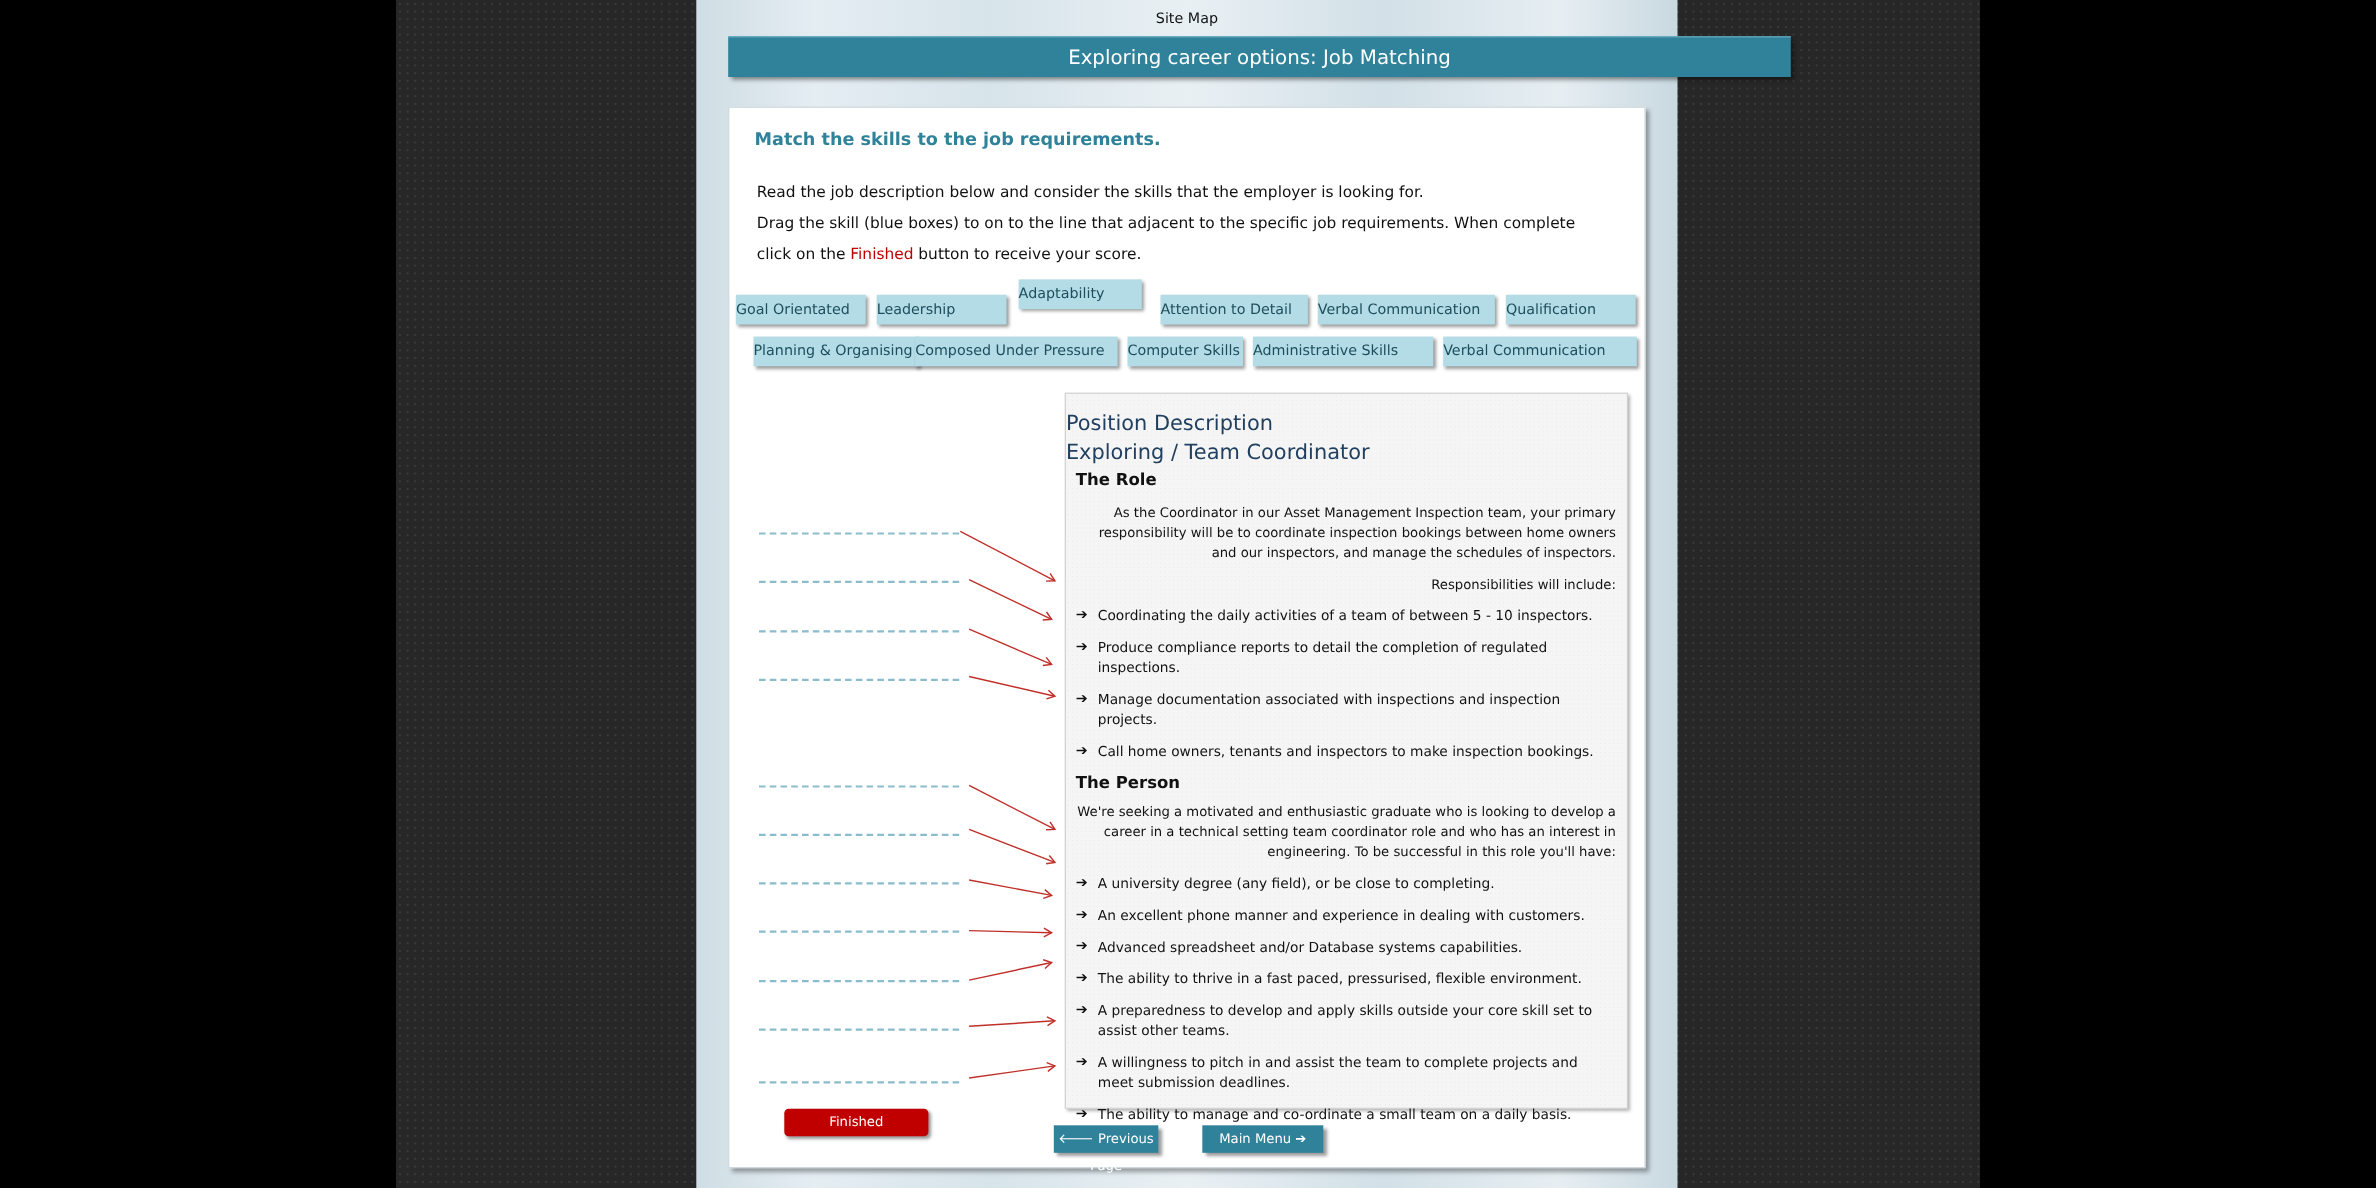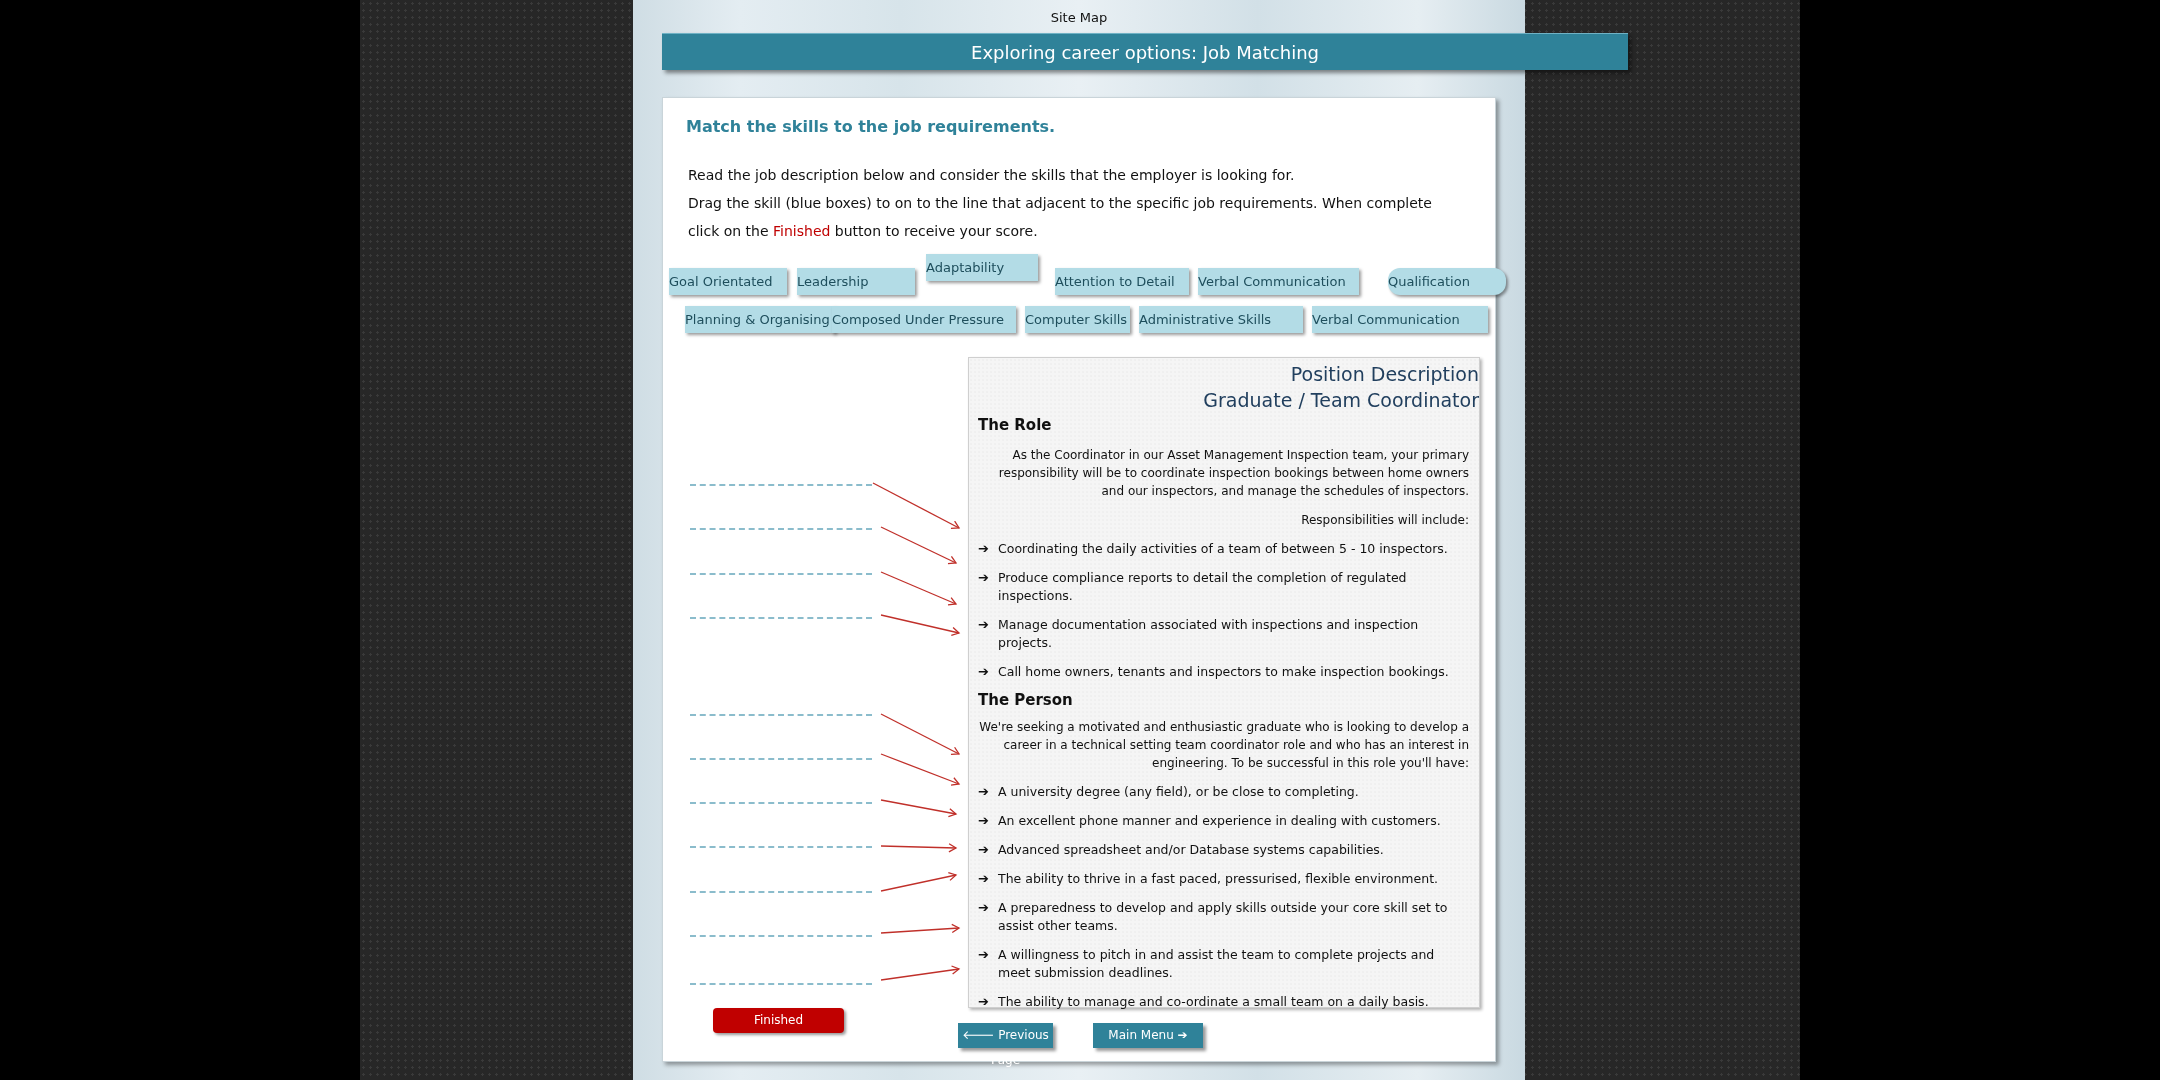--- a/index.html
+++ b/index.html
@@ -64,22 +64,22 @@
   .pd-box {
     position: absolute; left: 305px; top: 259px; width: 512px; height: 651px;
     background-color: #f5f5f5;
     background-image: radial-gradient(#e8e8e8 0.6px, transparent 0.8px);
     background-size: 4px 4px;
     border: 1px solid #cfcfcf;
     box-shadow: 2px 2px 3px rgba(0,0,0,0.3);
     color: #111;
   }
   .pd-title {
-    text-align: right; color: #213f5e; font-size: 19px; line-height: 26px;
-    margin-top: 3px;
+    text-align: left; color: #213f5e; font-size: 19px; line-height: 26px;
+    margin-top: 14px;
   }
   .pd-section {
     font-size: 15px; font-weight: bold; color: #111;
     margin: 3px 0 0 9px;
   }
   .pd-para {
     font-size: 12px; line-height: 18px; margin: 10px 10px 0 9px; text-align: right;
   }
   .pd-list { list-style: none; margin: 0 10px 0 9px; }
   .pd-list li {
@@ -109,21 +109,21 @@
     <div class="instr-text">
       <div>Read the job description below and consider the skills that the employer is looking for.</div>
       <div><span>Drag the skill (blue boxes) to on to the line that adjacent to the specific job requirements. When complete click on the </span><span class="red">Finished</span><span> button to receive your score.</span></div>
     </div>
 
     <div class="chip" style="left:6px;top:170px;width:118px;">Goal Orientated</div>
     <div class="chip" style="left:134px;top:170px;width:118px;">Leadership</div>
     <div class="chip" style="left:263px;top:156px;width:112px;">Adaptability</div>
     <div class="chip" style="left:392px;top:170px;width:134px;">Attention to Detail</div>
     <div class="chip" style="left:535px;top:170px;width:161px;">Verbal Communication</div>
-    <div class="chip" style="left:725px;top:170px;width:118px;border-radius:12px;">Qualification</div>
+    <div class="chip" style="left:706px;top:170px;width:118px;">Qualification</div>
 
     <div class="chip" style="left:22px;top:208px;width:150px;">Planning &amp; Organising</div>
     <div class="chip" style="left:169px;top:208px;width:184px;">Composed Under Pressure</div>
     <div class="chip" style="left:362px;top:208px;width:105px;">Computer Skills</div>
     <div class="chip" style="left:476px;top:208px;width:164px;">Administrative Skills</div>
     <div class="chip" style="left:649px;top:208px;width:176px;">Verbal Communication</div>
 
     <div class="drop-line" style="top:386px;"></div>
     <div class="drop-line" style="top:430px;"></div>
     <div class="drop-line" style="top:475px;"></div>
@@ -153,21 +153,21 @@
       <line x1="218" y1="793" x2="293" y2="777" stroke="#c0302a" stroke-width="1.3" marker-end="url(#ah)"></line>
       <line x1="218" y1="835" x2="296" y2="830" stroke="#c0302a" stroke-width="1.3" marker-end="url(#ah)"></line>
       <line x1="218" y1="882" x2="296" y2="871" stroke="#c0302a" stroke-width="1.3" marker-end="url(#ah)"></line>
     </svg>
 
     <div class="finished-btn">Finished</div>
 
     <div class="pd-box">
       <div class="pd-title">
         <div>Position Description</div>
-        <div>Graduate / Team Coordinator</div>
+        <div>Exploring / Team Coordinator</div>
       </div>
       <div class="pd-section">The Role</div>
       <div class="pd-para" style="margin-top:12px;">As the Coordinator in our Asset Management Inspection team, your primary responsibility will be to coordinate inspection bookings between home owners and our inspectors, and manage the schedules of inspectors.</div>
       <div class="pd-para" style="margin-top:11px;">Responsibilities will include:</div>
       <ul class="pd-list">
         <li><span class="bullet">➔</span><span>Coordinating the daily activities of a team of between 5 - 10 inspectors.</span></li>
         <li><span class="bullet">➔</span><span>Produce compliance reports to detail the completion of regulated inspections.</span></li>
         <li><span class="bullet">➔</span><span>Manage documentation associated with inspections and inspection projects.</span></li>
         <li><span class="bullet">➔</span><span>Call home owners, tenants and inspectors to make inspection bookings.</span></li>
       </ul>

